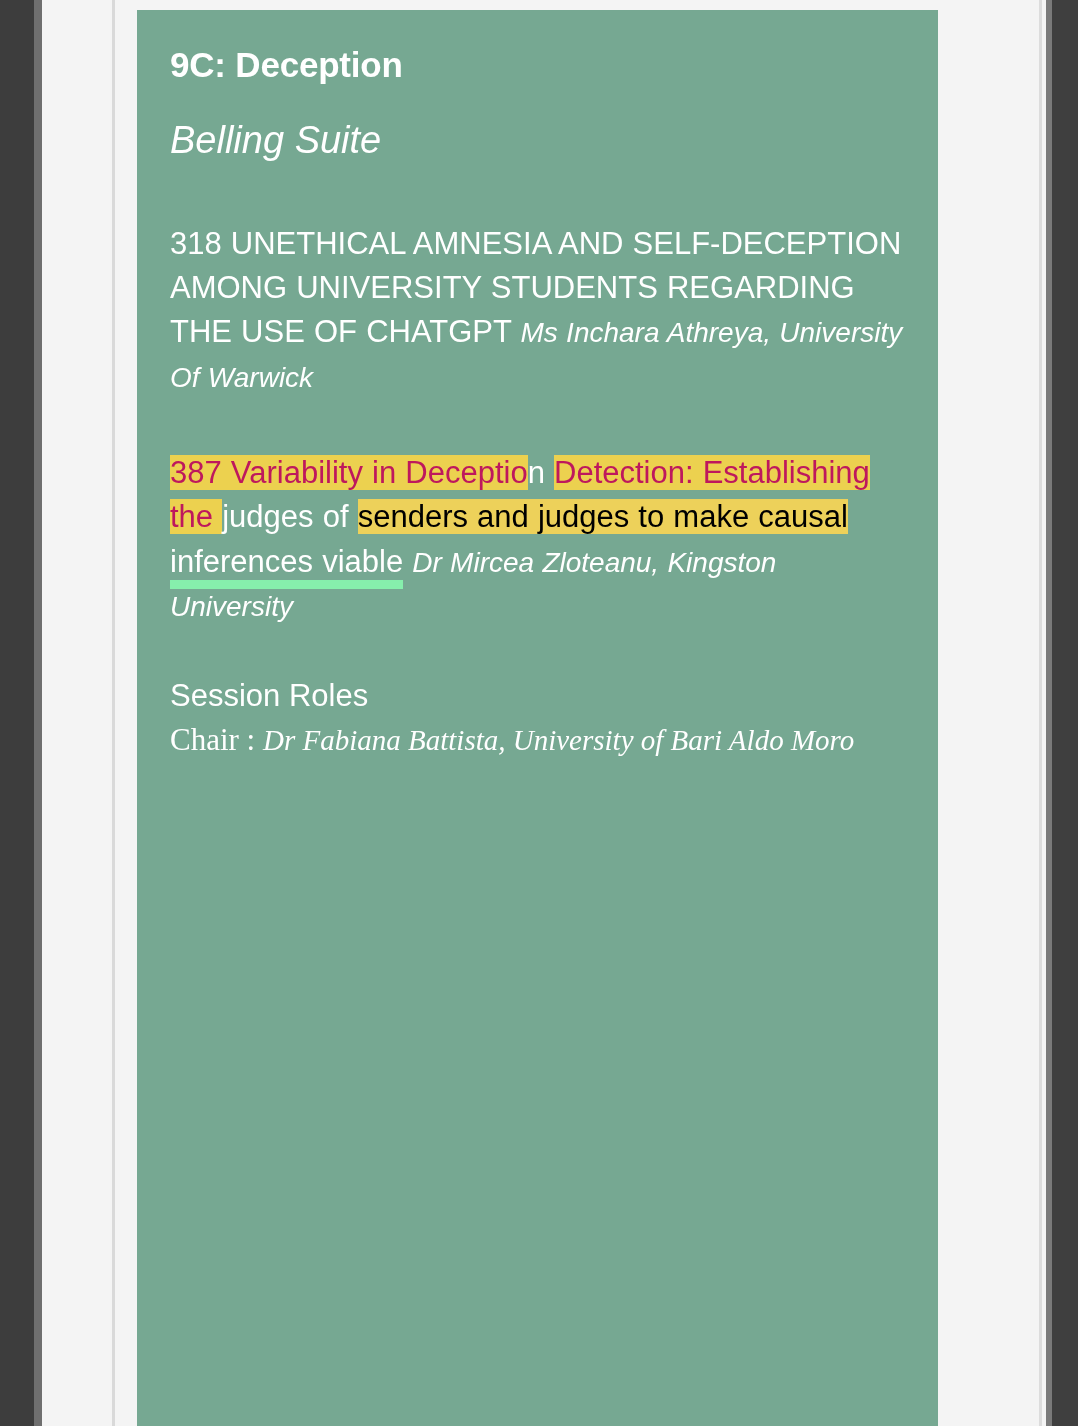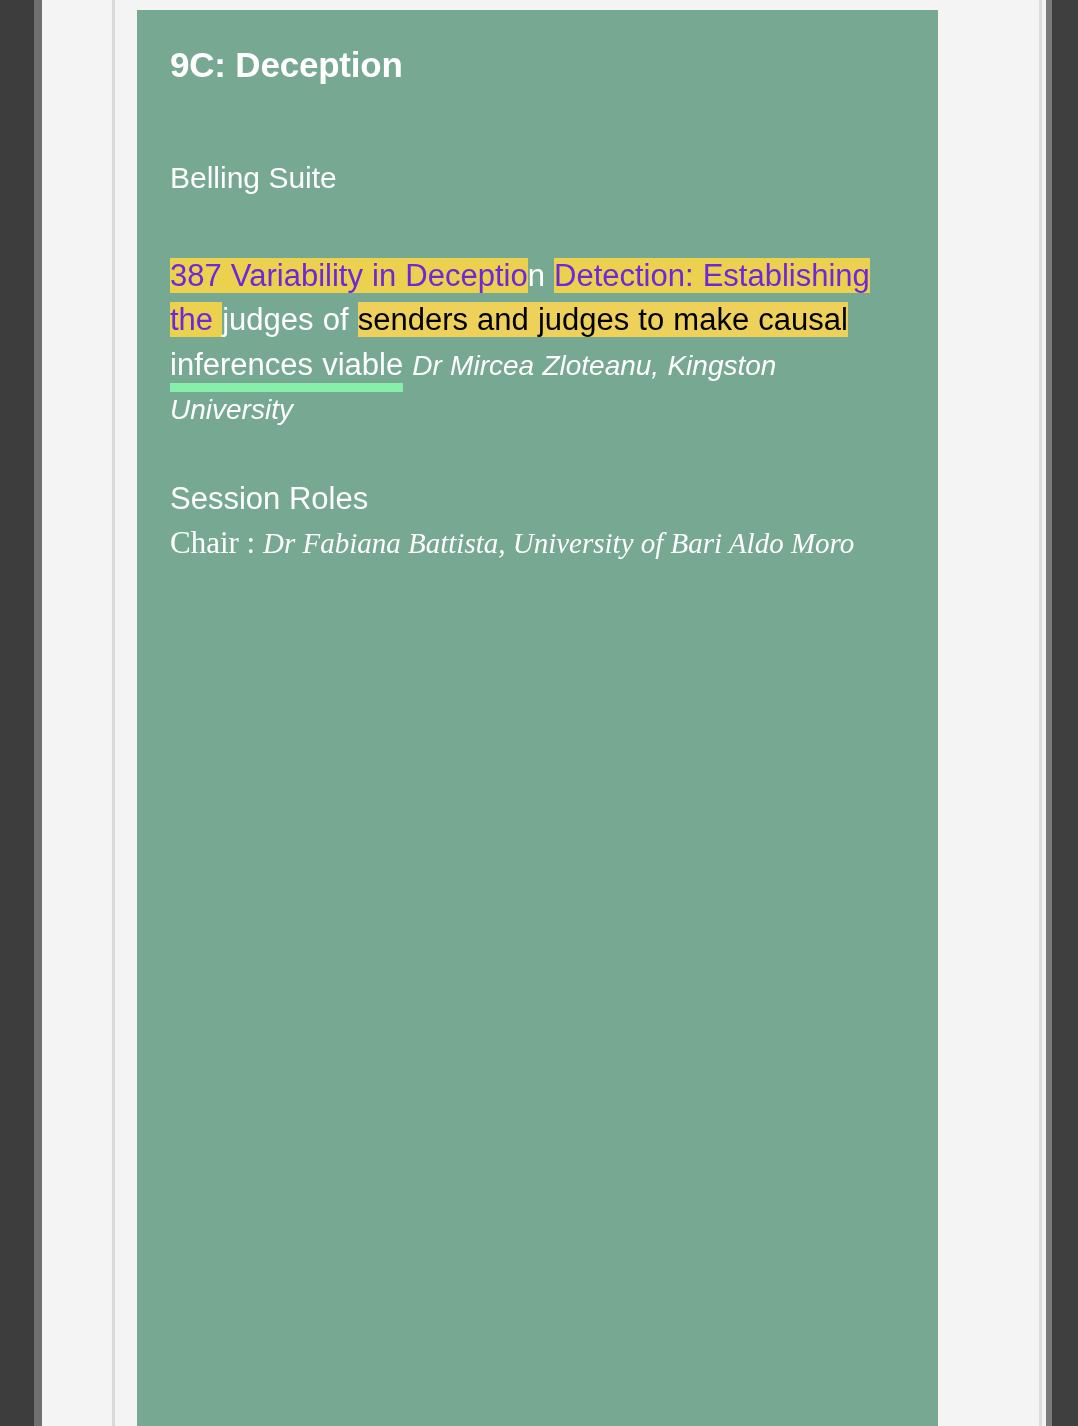--- a/index.html
+++ b/index.html
@@ -81,42 +81,43 @@
 
   .session-title {
     font-size: 35px;
     font-weight: bold;
     line-height: 1.2;
     margin: 0 0 0 0;
     letter-spacing: -0.2px;
   }
 
   .venue {
-    font-size: 30px;
+    font-size: 38px;
+    font-style: italic;
     line-height: 1.2;
-    margin-top: 74px;
+    margin-top: 32px;
   }
 
   .talks {
     margin-top: 58px;
   }
   .talk {
     font-size: 31px;
     line-height: 1.43;
     margin-bottom: 52px;
     word-spacing: 0.5px;
   }
   .talk .authors {
     font-style: italic;
     font-size: 28px;
   }
 
   .hl {
     background: #ecd14f;
-    color: #6d28d9;
+    color: #be185d;
     box-decoration-break: clone;
     -webkit-box-decoration-break: clone;
   }
   .hl-soft {
     background: #edd15a;
     color: #000000;
     box-decoration-break: clone;
     -webkit-box-decoration-break: clone;
   }
   .underline-mark {
@@ -155,20 +156,24 @@
 
   <div class="card">
 
     <div class="session-title">9C: Deception</div>
 
     <div class="venue">Belling Suite</div>
 
     <div class="talks">
 
 
+      <div class="talk">
+        <span>318 UNETHICAL AMNESIA AND SELF-DECEPTION AMONG UNIVERSITY STUDENTS REGARDING THE USE OF CHATGPT</span>
+        <span class="authors">Ms Inchara Athreya, University Of Warwick</span>
+      </div>
 
       <div class="talk">
         <span class="hl">387 Variability in Deceptio</span><span>n</span>
         <span class="hl">Detection: Establishing the </span><span>judges of</span>
         <span class="hl-soft">senders and judges to make causal</span>
         <span class="underline-mark">inferences viable</span>
         <span class="authors">Dr Mircea Zloteanu, Kingston University</span>
       </div>
 
     </div>

